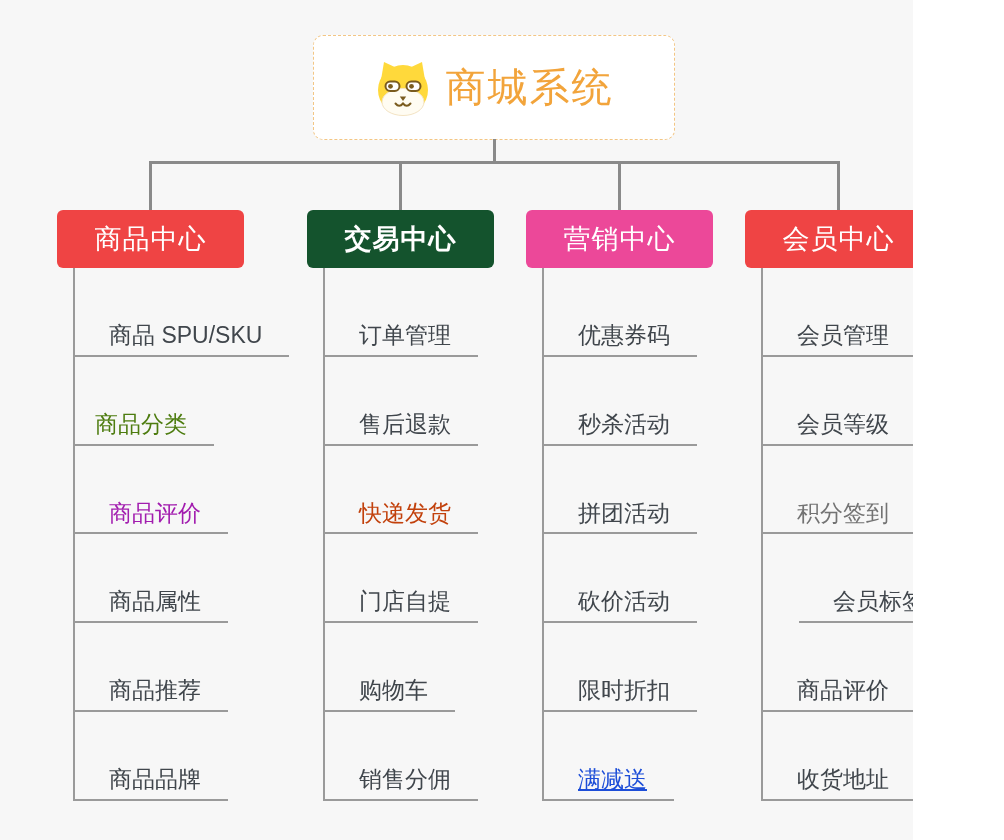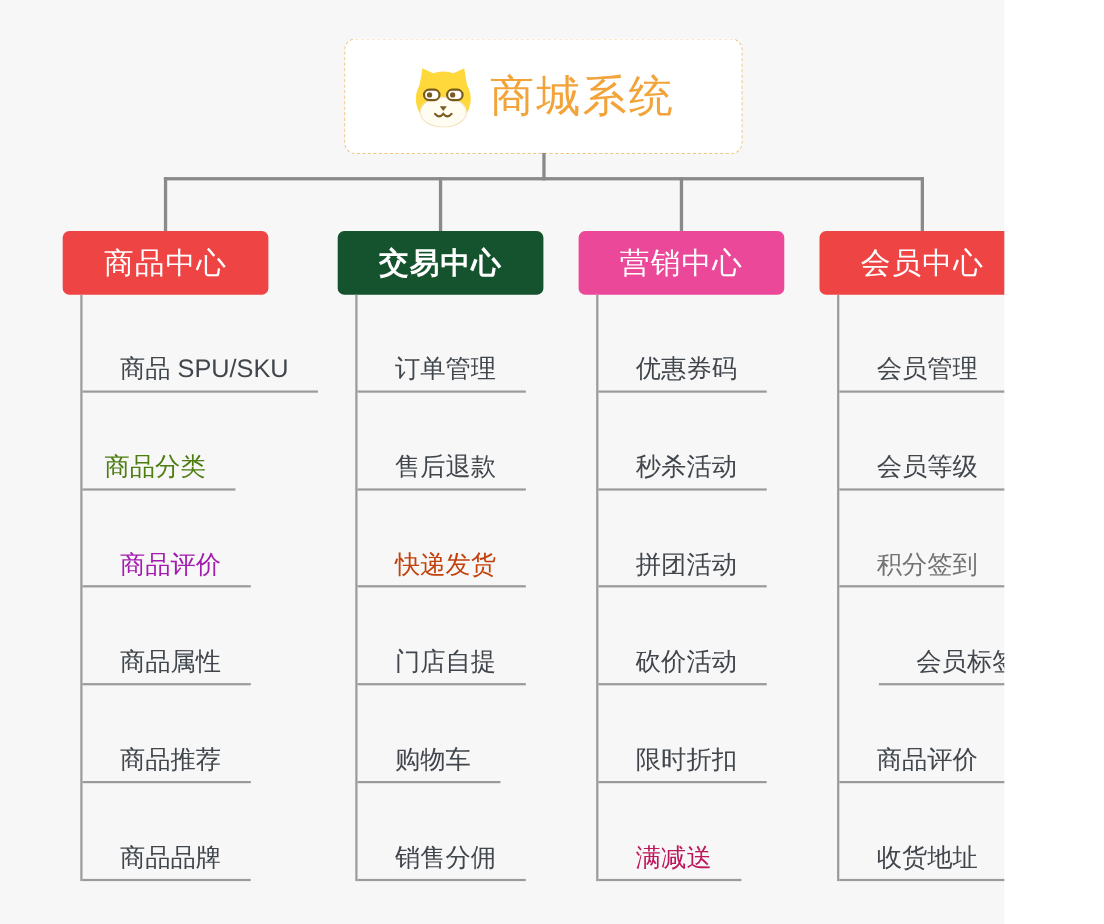--- a/index.html
+++ b/index.html
@@ -133,21 +133,21 @@
         <div class="item">
           <span class="item-label" style="color: rgb(64, 70, 76);">拼团活动</span>
         </div>
         <div class="item">
           <span class="item-label" style="color: rgb(64, 70, 76);">砍价活动</span>
         </div>
         <div class="item">
           <span class="item-label" style="color: rgb(64, 70, 76);">限时折扣</span>
         </div>
         <div class="item">
-          <span class="item-label" style="color: #be185d;">满减送</span>
+          <span class="item-label" style="color: #1d4ed8; text-decoration: underline;">满减送</span>
         </div>
       </div>
   </div>
 
   <div class="column col-3">
     <div class="branch-box" style="background: #ef4444;">会员中心</div>
     <div class="items">
         <div class="item">
           <span class="item-label" style="color: rgb(64, 70, 76);">会员管理</span>
         </div>

